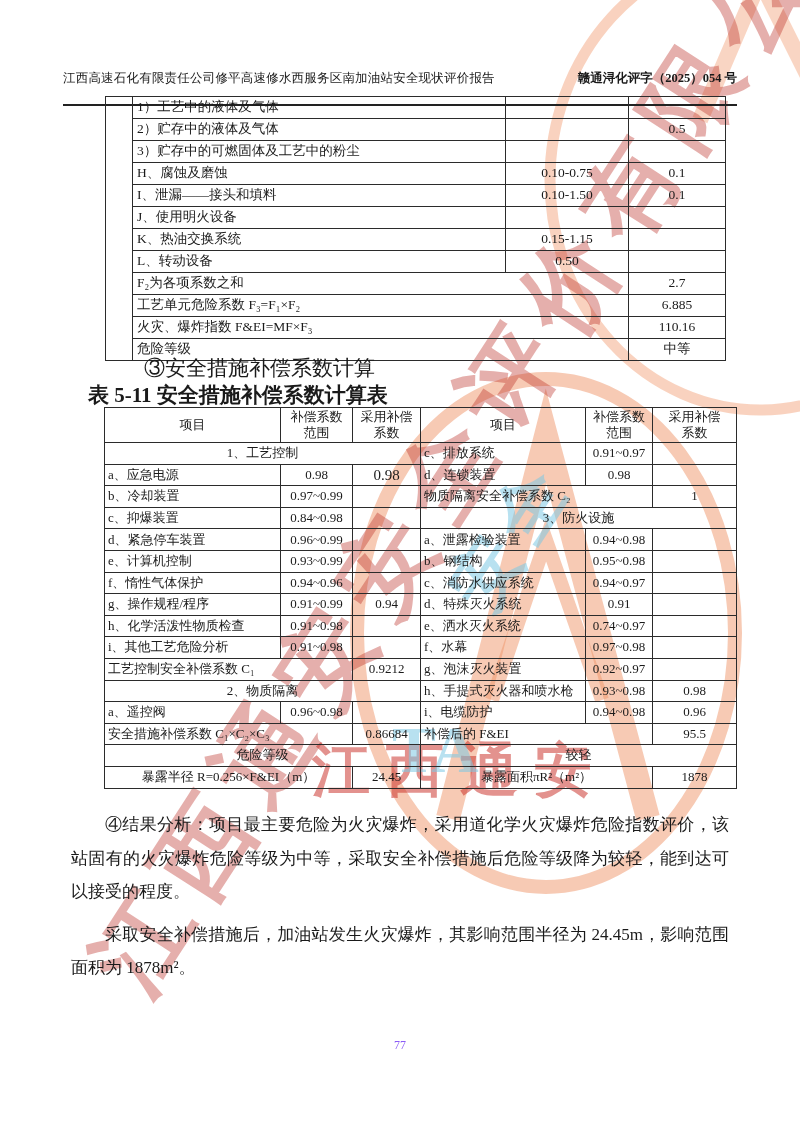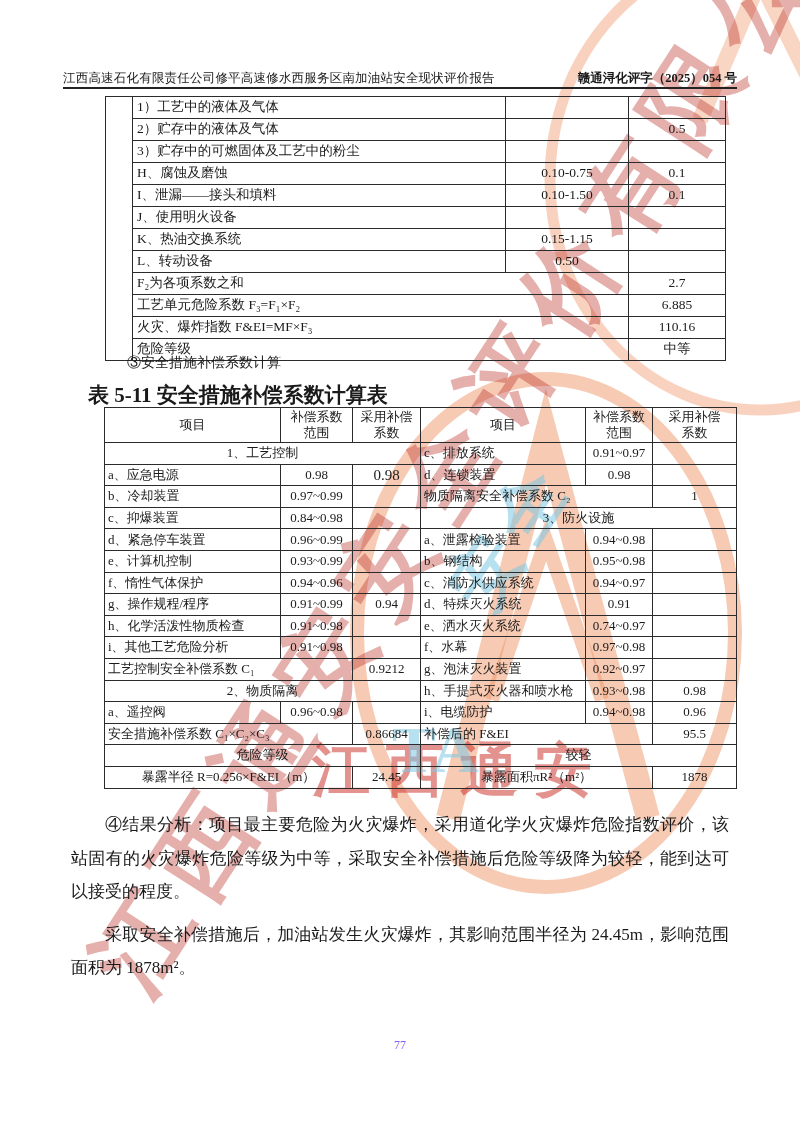--- a/index.html
+++ b/index.html
@@ -16,35 +16,35 @@
   .wm-blue{left:468px;top:556px;font-size:70px;letter-spacing:10px;font-weight:700;
            color:rgba(126,200,228,0.55);transform:rotate(-57deg);}
   .wm-horiz{position:absolute;left:268px;top:732px;font-size:58px;letter-spacing:16px;
             font-weight:700;color:rgba(200,38,30,0.50);white-space:nowrap;margin-left:44px;}
   .wm-ta{position:absolute;left:392px;top:712px;font-size:66px;font-weight:700;
          color:rgba(126,200,228,0.55);}
   
   .content{position:relative;z-index:1;}
   .header{position:absolute;left:63px;top:70px;width:674px;display:flex;
           justify-content:space-between;align-items:flex-end;
-          border-bottom:2px solid #222;padding-bottom:0;font-size:12.5px;}
+          border-bottom:2px solid #222;padding-bottom:17px;font-size:12.5px;}
   .header .hl{letter-spacing:0.2px;}
   .header .hr{font-weight:700;white-space:nowrap;}
   table{border-collapse:collapse;table-layout:fixed;background:transparent;border-radius:8px;}
   #table1{position:absolute;left:105px;top:96px;width:620px;}
   #table1 td{border:1px solid #2b2b2b;font-size:13.5px;height:21px;
              padding:0 4px;line-height:1.1;overflow:hidden;white-space:nowrap;}
   #table2{position:absolute;left:104px;top:407px;width:632px;}
   #table2 th{border:1px solid #2b2b2b;font-size:13px;font-weight:400;height:34px;
              line-height:1.2;white-space:pre-line;padding:0 2px;}
   #table2 td{border:1px solid #2b2b2b;font-size:13px;height:20.6px;
              padding:0 3px;line-height:1.1;overflow:hidden;white-space:nowrap;}
   .center{text-align:center;}
   .big{font-size:15px !important;font-weight:400;}
-  .sec-heading{position:absolute;left:127px;top:354px;font-size:14px;}
+  .sec-heading{position:absolute;left:144px;top:354px;font-size:21px;}
   .tbl-title{position:absolute;left:88px;top:381px;width:632px;
              font-size:21px;font-weight:700;}
   .paras{position:absolute;left:62px;top:799px;width:676px;
          font-size:17px;line-height:33.5px;text-align:justify;}
   .paras p{margin:9px;text-indent:2em;}
   .page-number{position:absolute;left:0;top:1038px;width:800px;text-align:center;
                font-size:12px;color:#8b5cf6;}
 </style>
 </head>
 <body>

